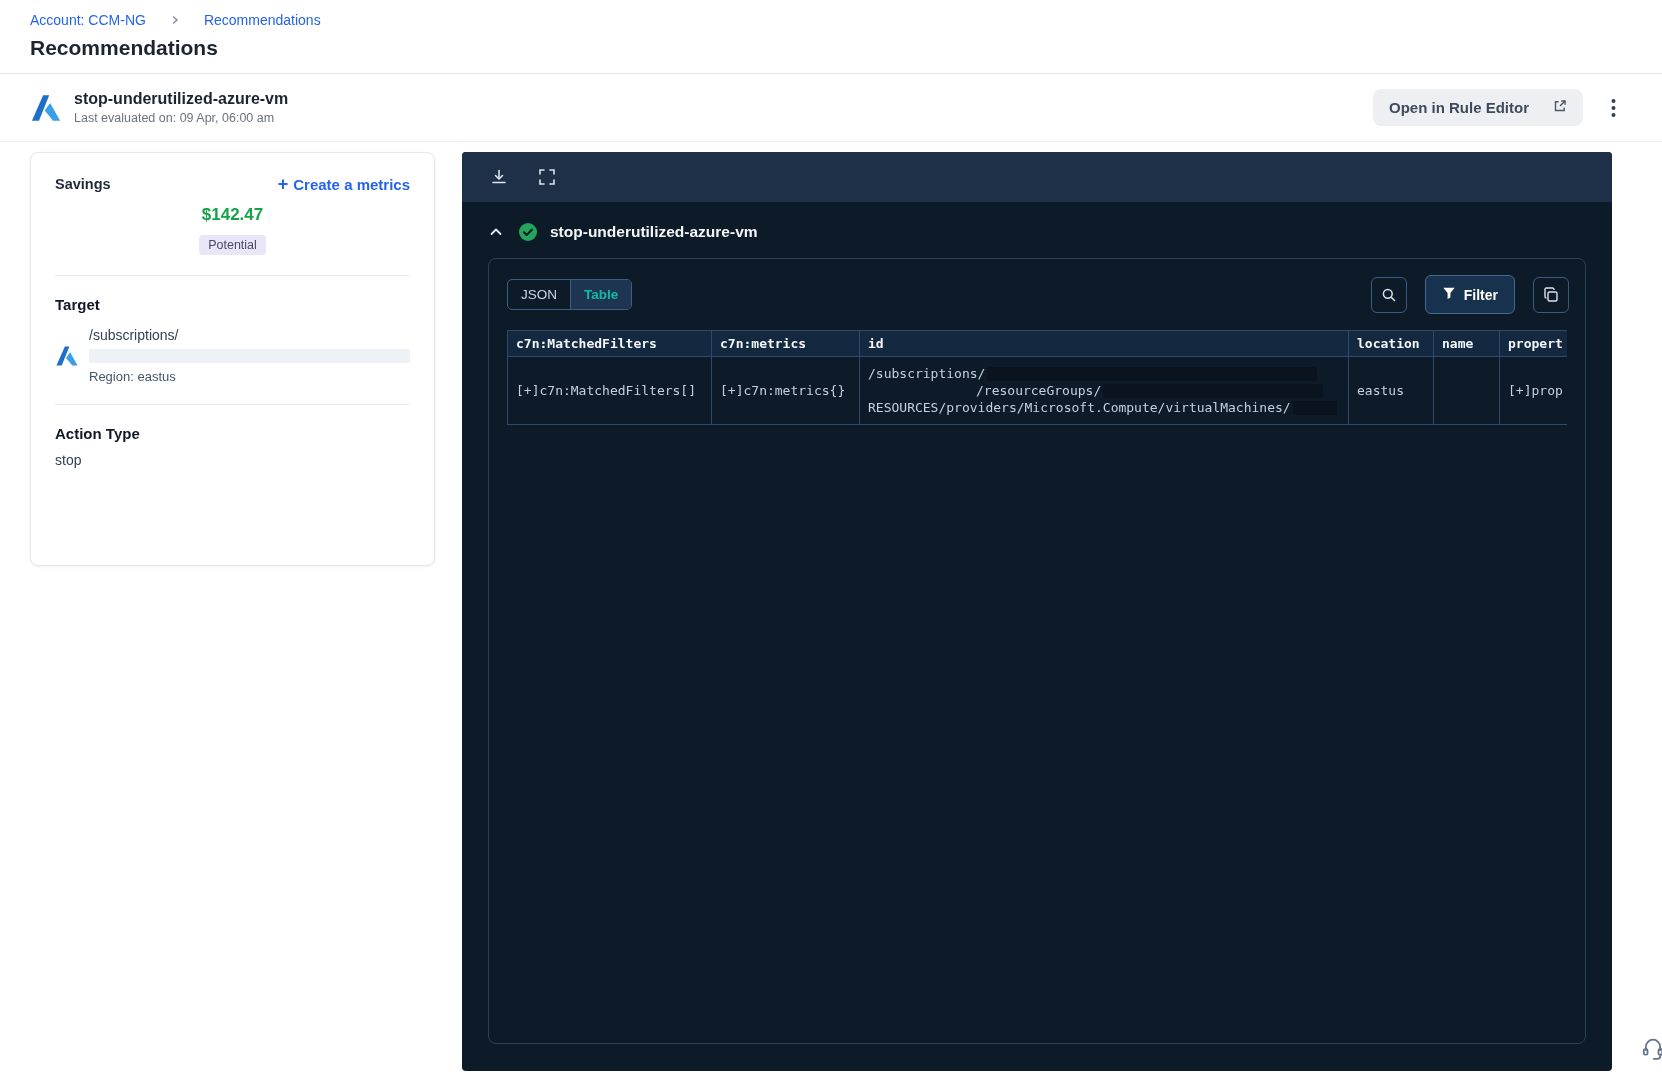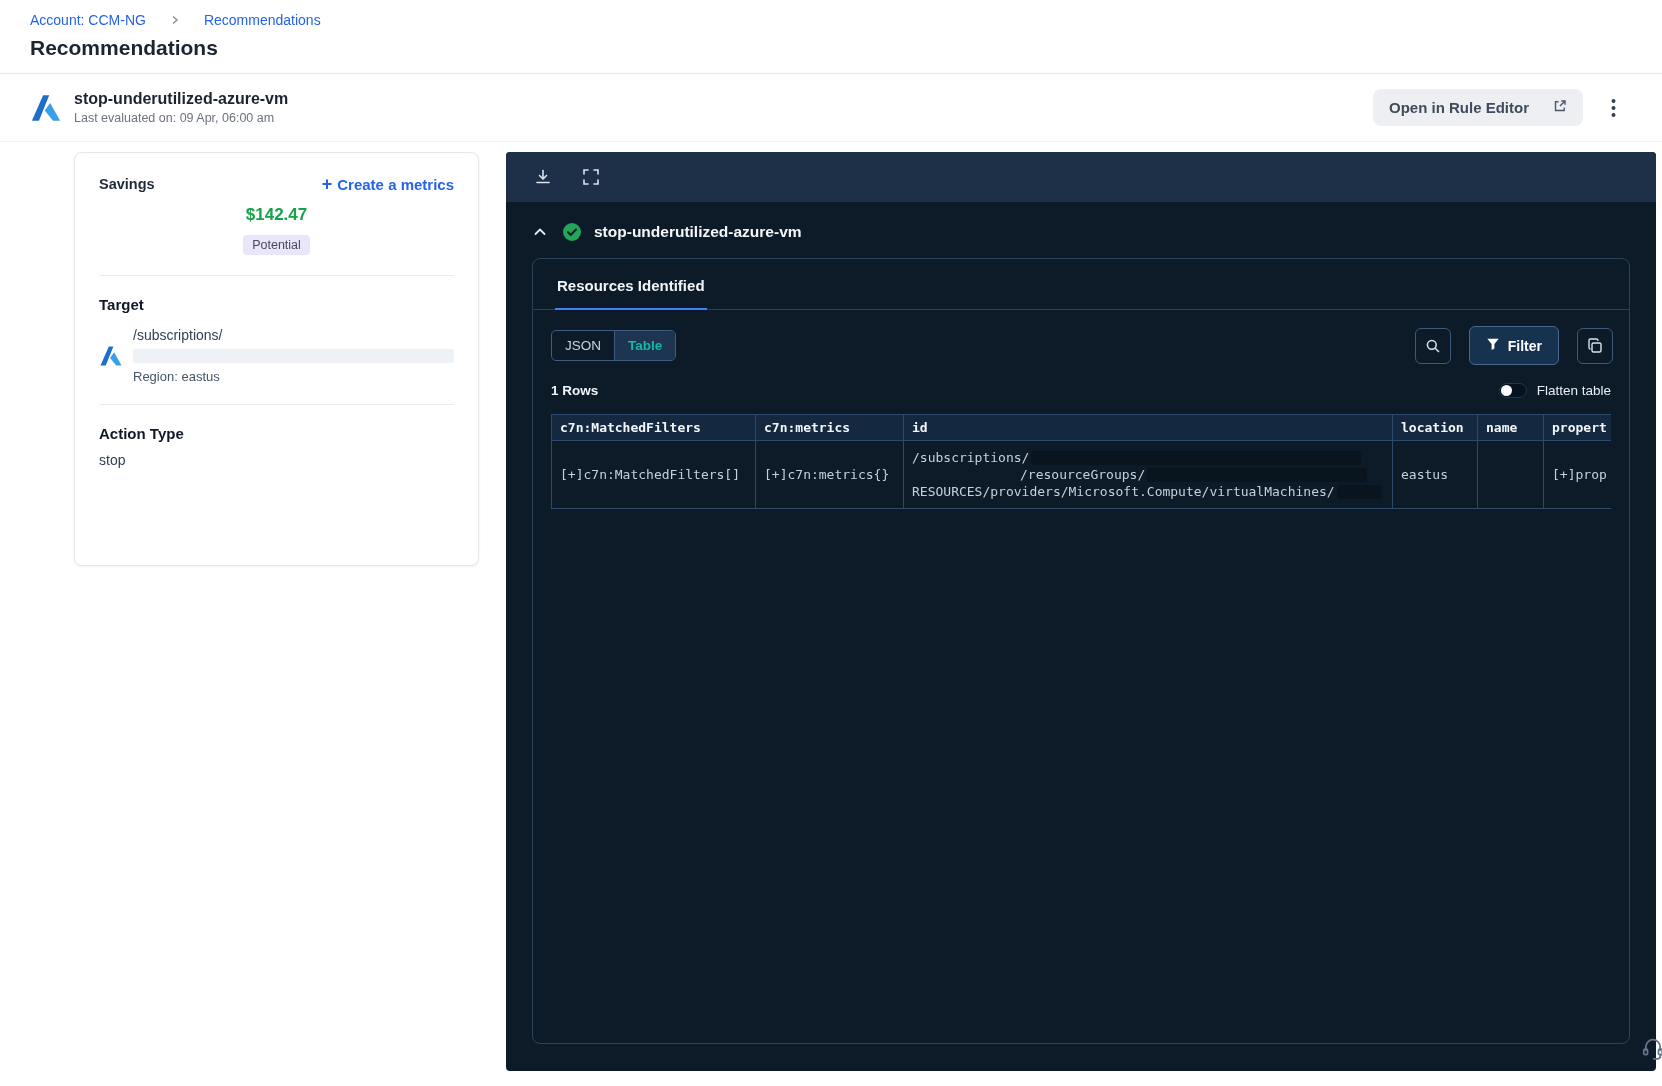--- a/index.html
+++ b/index.html
@@ -42,21 +42,20 @@
 
   
   .content { display: flex; align-items: flex-start; gap: 27px; padding: 10px 0 0 30px; }
 
   
   .summary-card {
     width: 405px; min-height: 414px; flex: 0 0 auto;
     background: #fff; border: 1px solid #e5e7eb; border-radius: 8px;
     box-shadow: 0 1px 3px rgba(16,24,40,.06);
     padding: 22px 24px;
-    margin-left: 44px;
   }
   .sc-row1 { display: flex; align-items: center; justify-content: space-between; }
   .sc-label { font-size: 14.5px; font-weight: 600; color: #1f2937; }
   .create-ticket {
     color: #2563eb; font-size: 15px; font-weight: 700; text-decoration: none;
     display: inline-flex; align-items: center; gap: 5px; cursor: pointer;
   }
   .create-ticket .plus { font-size: 18px; font-weight: 700; line-height: 1; }
   .sc-amount-row { display: flex; align-items: center; gap: 10px; margin-top: 12px; flex-direction: column; }
   .sc-amount { font-size: 17px; font-weight: 700; color: #16a34a; }
@@ -279,23 +278,20 @@
       <span class="check">
         <svg width="20" height="20" viewBox="0 0 20 20">
           <circle cx="10" cy="10" r="9" fill="#23a55a"></circle>
           <path d="M6 10.3 L8.7 13 L14 7.5" stroke="#0d1b29" stroke-width="2" fill="none" stroke-linecap="round" stroke-linejoin="round"></path>
         </svg>
       </span>
       <span class="viewer-rule-title">stop-underutilized-azure-vm</span>
     </div>
 
     <div class="results-panel">
-      <div class="tabs-row">
-        <div class="tab">Resources Identified</div>
-      </div>
 
       <div class="controls-row">
         <div class="segmented">
           <button class="seg-btn">JSON</button>
           <button class="seg-btn active">Table</button>
         </div>
         <div class="cr-spacer"></div>
         <button class="sq-btn">
           <svg width="16" height="16" viewBox="0 0 16 16" fill="none" stroke="#dbe3ec" stroke-width="1.5">
             <circle cx="6.8" cy="6.8" r="4.4"></circle>
@@ -311,30 +307,20 @@
           <span>Filter</span>
         </button>
         <button class="sq-btn">
           <svg width="16" height="16" viewBox="0 0 16 16" fill="none" stroke="#dbe3ec" stroke-width="1.4">
             <rect x="5" y="5" width="9" height="9" rx="1.5"></rect>
               <path d="M11 3 V2.5 A1.5 1.5 0 0 0 9.5 1 H3.5 A1.5 1.5 0 0 0 2 2.5 V9.5 A1.5 1.5 0 0 0 3.5 11"></path>
           </svg>
         </button>
       </div>
 
-      <div class="rows-row">
-        <span class="rows-count">1 Rows</span>
-        <div class="rr-spacer"></div>
-        <div class="flatten-wrap">
-          <button class="toggle">
-              <span class="knob"></span>
-            </button>
-          <span class="flatten-label">Flatten table</span>
-        </div>
-      </div>
 
       <div class="table-wrap">
         <table class="results">
           <colgroup>
             <col style="width:204px">
               <col style="width:148px">
               <col style="width:489px">
             <col style="width:85px">
               <col style="width:66px">
               <col style="width:268px">

